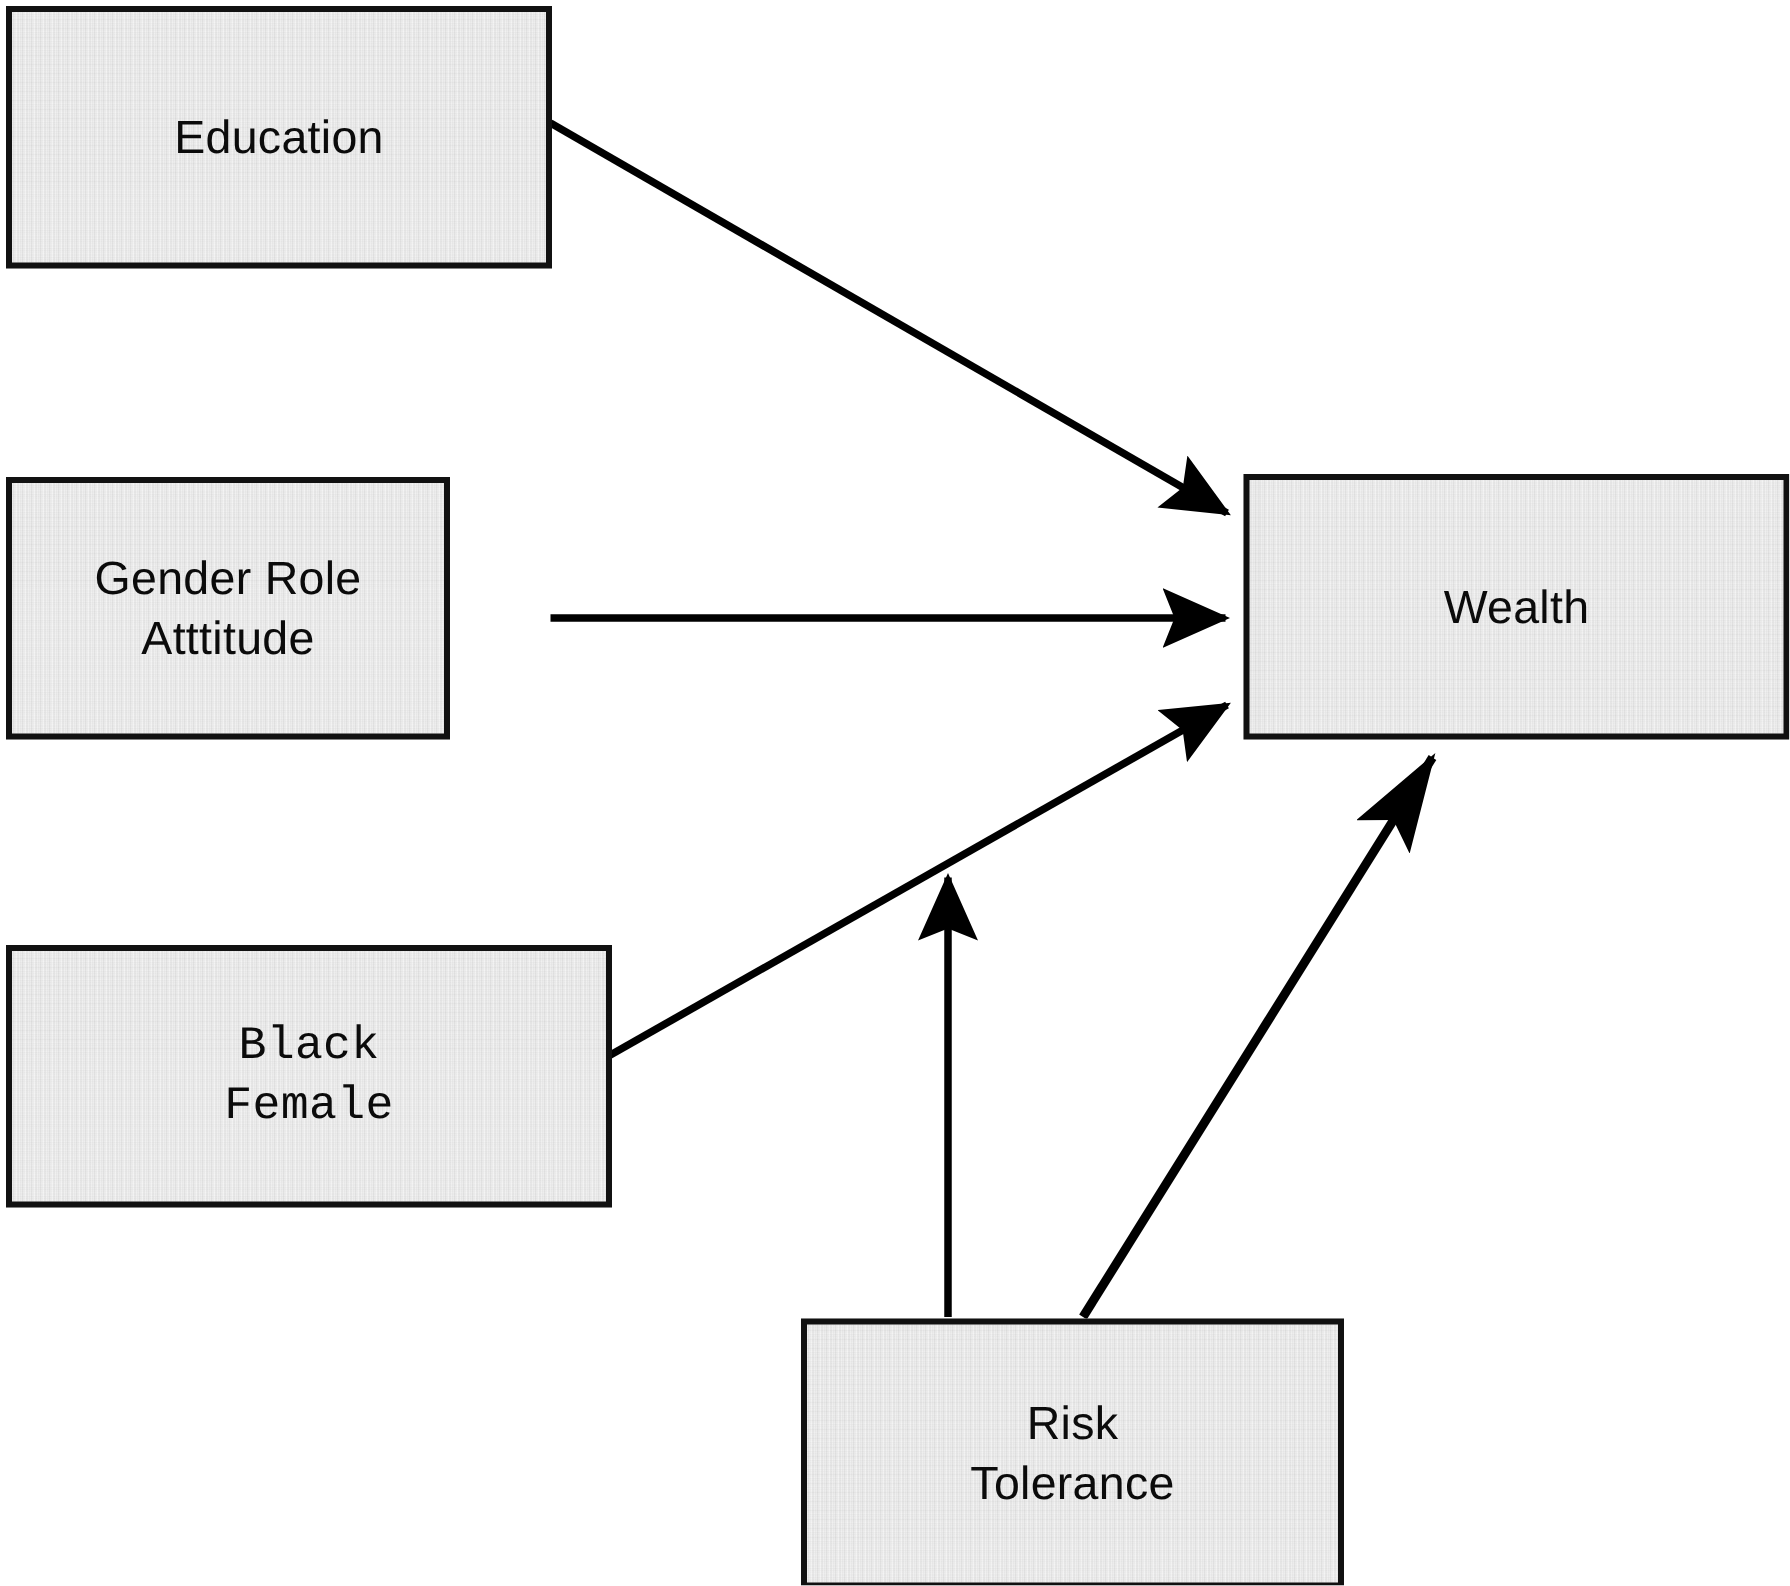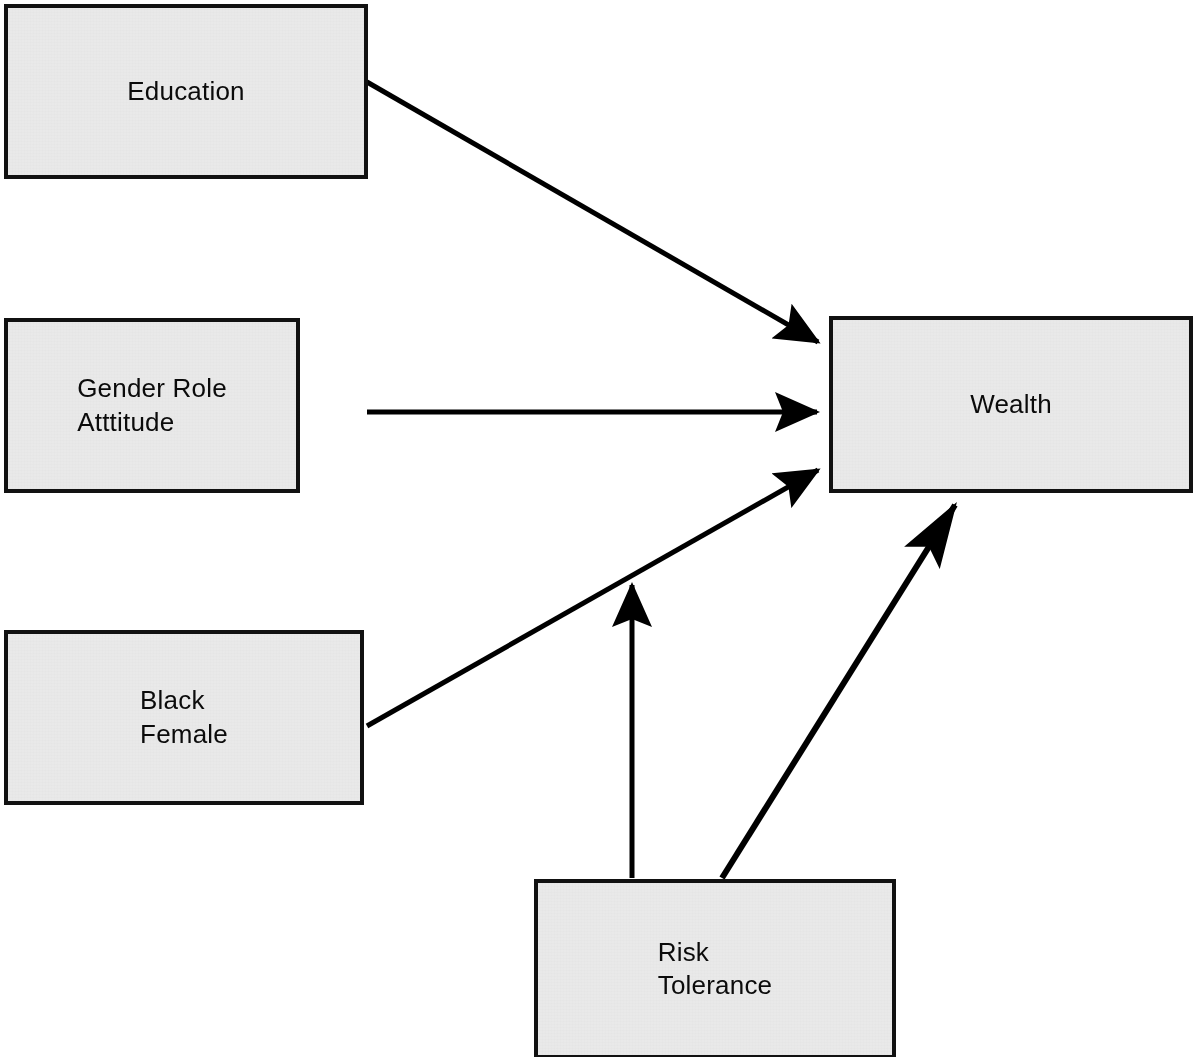--- a/index.html
+++ b/index.html
@@ -32,24 +32,24 @@
     background-color: #e9e9e9;
     background-image:
       repeating-linear-gradient(0deg, rgba(0,0,0,0.035) 0px, rgba(0,0,0,0) 1px, rgba(0,0,0,0.02) 2px, rgba(0,0,0,0) 3px),
       repeating-linear-gradient(90deg, rgba(255,255,255,0.5) 0px, rgba(0,0,0,0.03) 1px, rgba(255,255,255,0.35) 2px, rgba(0,0,0,0.015) 3px);
     display: flex;
     align-items: center;
     justify-content: center;
     z-index: 2;
   }
   .node-label {
-    font-size: 26px;
+    font-size: 31px;
     line-height: 1.28;
     color: #0b0b0b;
-    text-align: left;
+    text-align: center;
     letter-spacing: 0.2px;
     white-space: pre-line;
     font-weight: 400;
   }
 </style>
 </head>
 <body>
 
 <div id="diagram-canvas">
 
@@ -76,21 +76,21 @@
 
   <div class="node-box" style="left:4px; top:4px; width:364px; height:175px;">
     <span class="node-label">Education</span>
   </div>
 
   <div class="node-box" style="left:4px; top:318px; width:296px; height:175px;">
     <span class="node-label">Gender Role
 Atttitude</span>
   </div>
 
-  <div class="node-box" style="left:4px; top:630px; width:360px; height:175px;">
+  <div class="node-box" style="left:4px; top:630px; width:404px; height:175px;font-family:Liberation Mono, monospace;">
     <span class="node-label">Black
 Female</span>
   </div>
 
   <div class="node-box" style="left:534px; top:879px; width:362px; height:180px;">
     <span class="node-label">Risk
 Tolerance</span>
   </div>
 
   <div class="node-box" style="left:829px; top:316px; width:364px; height:177px;">

